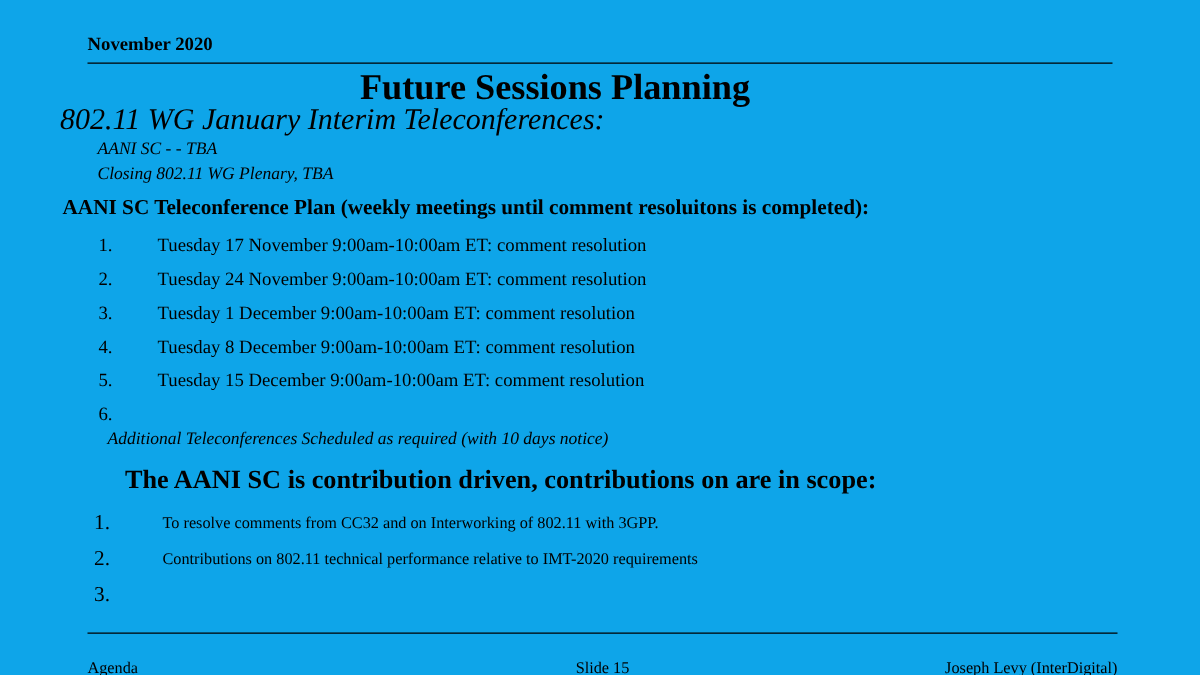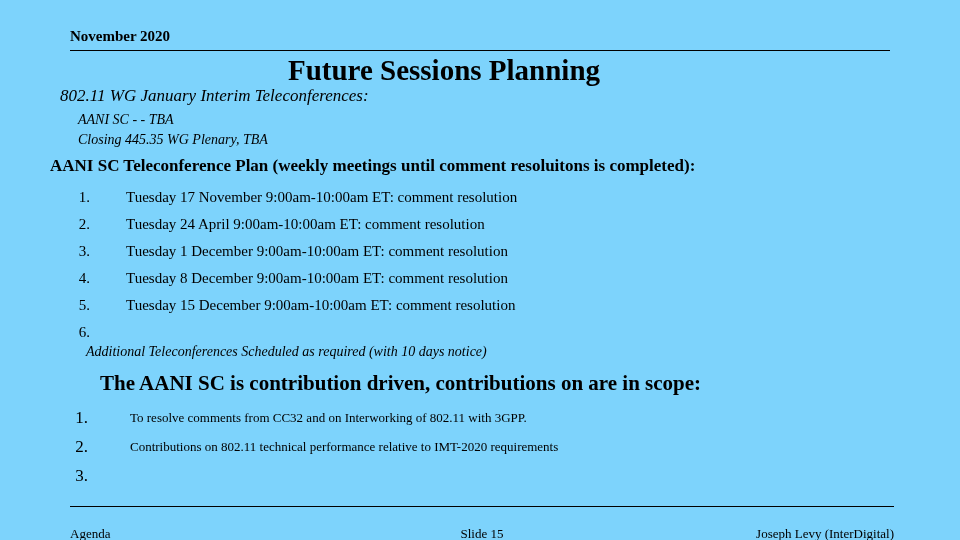--- a/index.html
+++ b/index.html
@@ -11,21 +11,21 @@
     width: 960px;
     height: 540px;
     overflow: hidden;
     font-family: "Liberation Serif", "DejaVu Serif", serif;
     color: #000000;
   }
   .slide {
     position: relative;
     width: 960px;
     height: 540px;
-    background: #7dd3fc;
+    background: #0ea5e9;
   }
 
   
   .header {
     position: absolute;
     left: 70px;
     top: 26px;
     width: 820px;
     height: 24px;
     border-bottom: 1.5px solid #000000;
@@ -60,25 +60,24 @@
     font-weight: bold;
     line-height: 34px;
     letter-spacing: 0px;
   }
 
   
   .subtitle {
     position: absolute;
     left: 48px;
     top: 85px;
-    font-size: 17px;
+    font-size: 24px;
     font-style: italic;
     line-height: 22px;
     white-space: nowrap;
-    margin-left: 12px;
   }
   .sub-line {
     position: absolute;
     left: 78px;
     font-size: 14px;
     font-style: italic;
     line-height: 19px;
     white-space: nowrap;
     text-align: right;
   }
@@ -194,32 +193,32 @@
 <div class="slide">
 
   <div class="header">
     <div class="header-left">November 2020</div>
   </div>
 
   <div class="title">Future Sessions Planning</div>
 
   <div class="subtitle">802.11 WG January Interim Teleconferences:</div>
   <div class="sub-line sub-line-1">AANI SC -  -  TBA</div>
-  <div class="sub-line sub-line-2">Closing 445.35 WG Plenary, TBA</div>
+  <div class="sub-line sub-line-2">Closing 802.11 WG Plenary, TBA</div>
 
   <div class="heading-1">AANI SC Teleconference Plan (weekly meetings until comment resoluitons is completed):</div>
 
   <div class="list-1">
     <div class="row">
       <span class="num">1.</span>
       <span class="txt">Tuesday 17 November 9:00am-10:00am ET:  comment resolution</span>
     </div>
     <div class="row">
       <span class="num">2.</span>
-      <span class="txt">Tuesday 24 April 9:00am-10:00am ET:  comment resolution</span>
+      <span class="txt">Tuesday 24 November 9:00am-10:00am ET:  comment resolution</span>
     </div>
     <div class="row">
       <span class="num">3.</span>
       <span class="txt">Tuesday 1 December 9:00am-10:00am ET:  comment resolution</span>
     </div>
     <div class="row">
       <span class="num">4.</span>
       <span class="txt">Tuesday 8 December 9:00am-10:00am ET:  comment resolution</span>
     </div>
     <div class="row">

